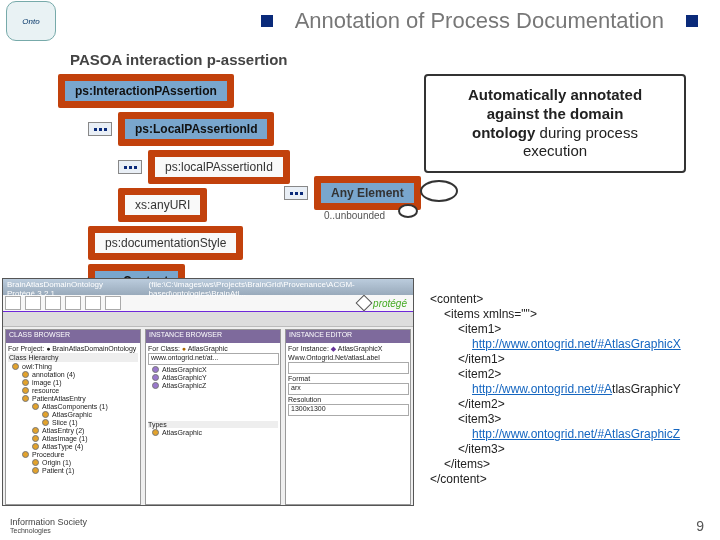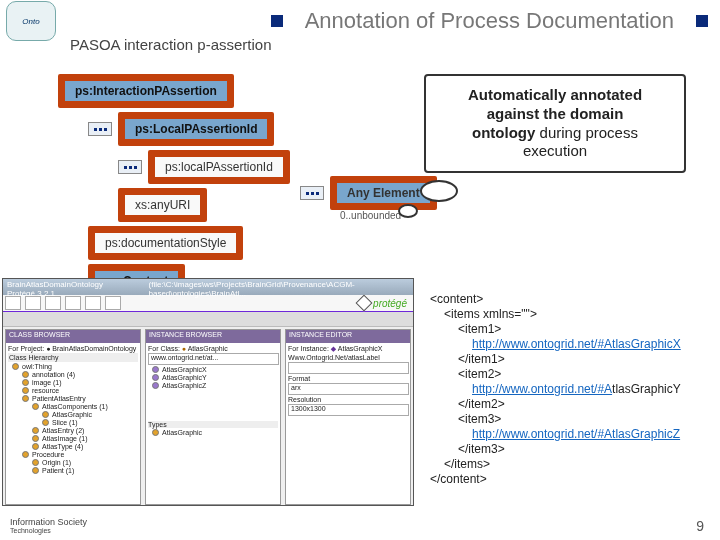--- a/index.html
+++ b/index.html
@@ -1,35 +1,35 @@
 <!DOCTYPE html>
 <html><head>
 <meta charset="utf-8">
 <style>
   html, body { margin:0; padding:0; width:720px; height:540px; font-family: Arial, sans-serif; background:#fff; color:#222; }
   .slide { position:relative; width:720px; height:540px; overflow:hidden; }
 
   
-  .header { position:absolute; top:0; left:0; right:2px; height:42px; display:flex; align-items:center; }
+  .header { position:absolute; top:0; left:0; right:12px; height:42px; display:flex; align-items:center; }
   .logo { width:48px; height:38px; margin:4px 6px; border:1px solid #7aa; border-radius:10px; background:#e9f2f4; display:flex; align-items:center; justify-content:center; font-size:8px; color:#036; font-style:italic; }
   .title-bar { flex:1; display:flex; align-items:center; justify-content:flex-end; padding-right:10px; }
   .bar-left, .bar-right { width:12px; height:12px; background:#0a2a7a; }
   .title-text { font-size:22px; color:#777; margin:0 22px; }
-  .subheader { position:absolute; top:36px; left:70px; font-size:15px; font-weight:normal; color:#444; }
+  .subheader { position:absolute; top:51px; left:70px; font-size:15px; font-weight:bold; color:#444; }
 
   
   .schema { position:absolute; top:70px; left:58px; width:360px; }
   .schema-row { margin:4px 0; display:flex; align-items:center; }
   .schema-box { border:7px solid #c2410c; background:#f9f9f9; padding:3px 10px; font-size:12px; border-radius:2px; color:#333; }
   .schema-head { background:#79a6cd; color:#111; font-weight:bold; }
   .dashes { width:22px; height:12px; border:1px solid #888; background:#e9eff6; margin-right:6px; display:flex; align-items:center; justify-content:center; }
   .dashes span { display:inline-block; width:3px; height:3px; background:#0a2a7a; margin:0 1px; }
   .indent1 { margin-left:30px; }
   .indent2 { margin-left:60px; }
-  .anyelem { position:absolute; top:176px; left:300px; }
+  .anyelem { position:absolute; top:176px; left:284px; }
   .anyelem .schema-box { background:#79a6cd; font-weight:bold; }
   .anyelem .card { font-size:10px; color:#555; margin-left:40px; }
 
   
   .callout { position:absolute; top:74px; left:424px; width:230px; border:2px solid #333; border-radius:4px; background:#fff; padding:10px 14px; text-align:center; font-size:15px; line-height:1.25; }
   .callout b { font-weight:bold; }
   .callout-tail1 { position:absolute; top:180px; left:420px; width:34px; height:18px; border:2px solid #333; border-radius:50%; background:#fff; }
   .callout-tail2 { position:absolute; top:204px; left:398px; width:16px; height:10px; border:2px solid #333; border-radius:50%; background:#fff; }
 
   

